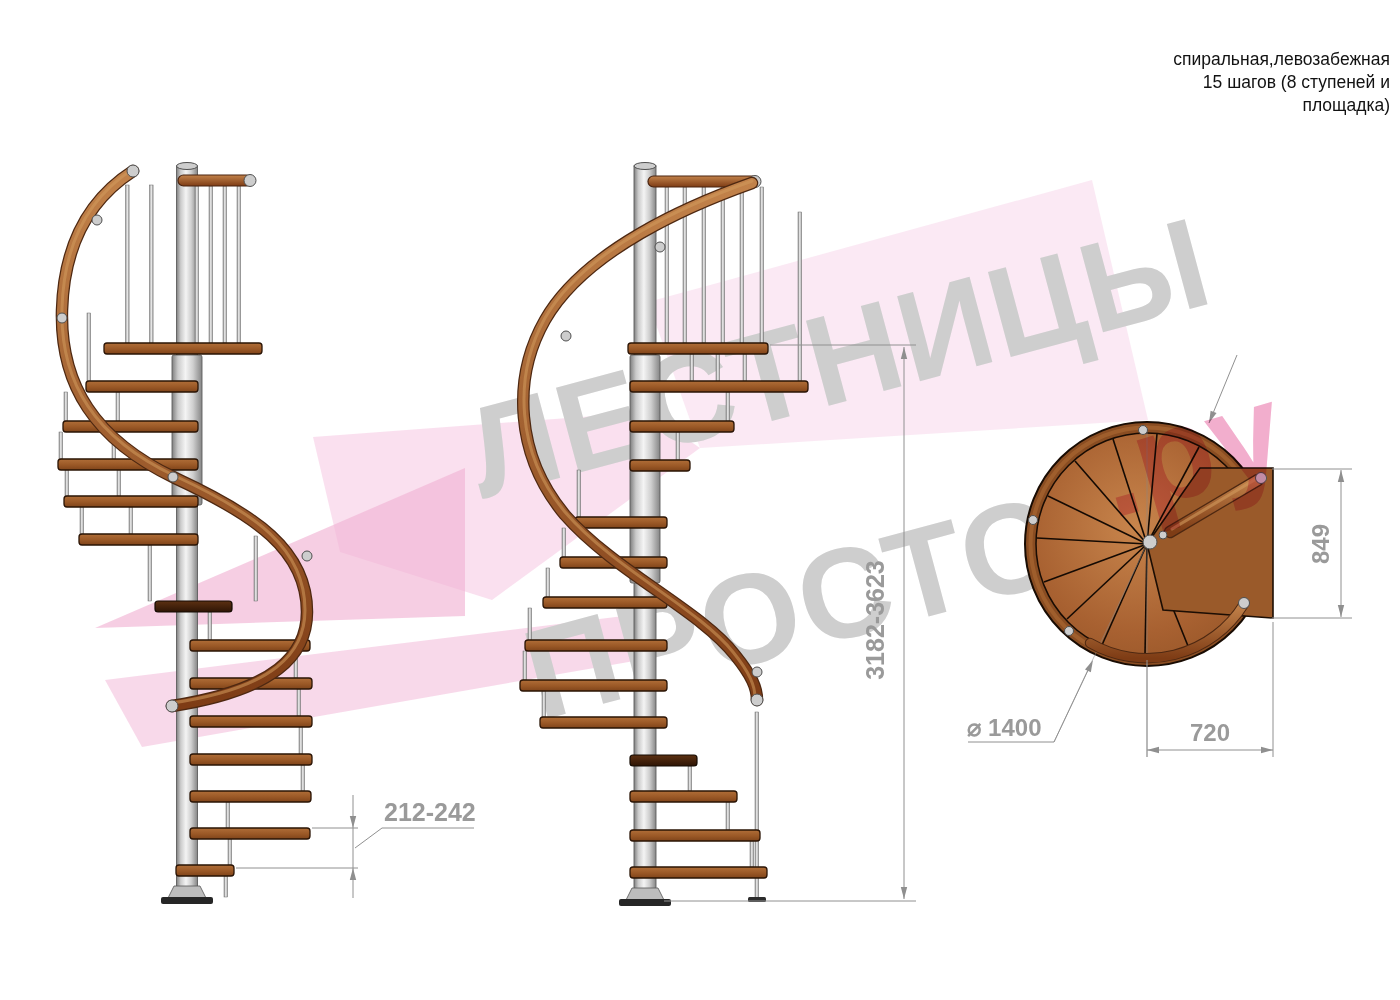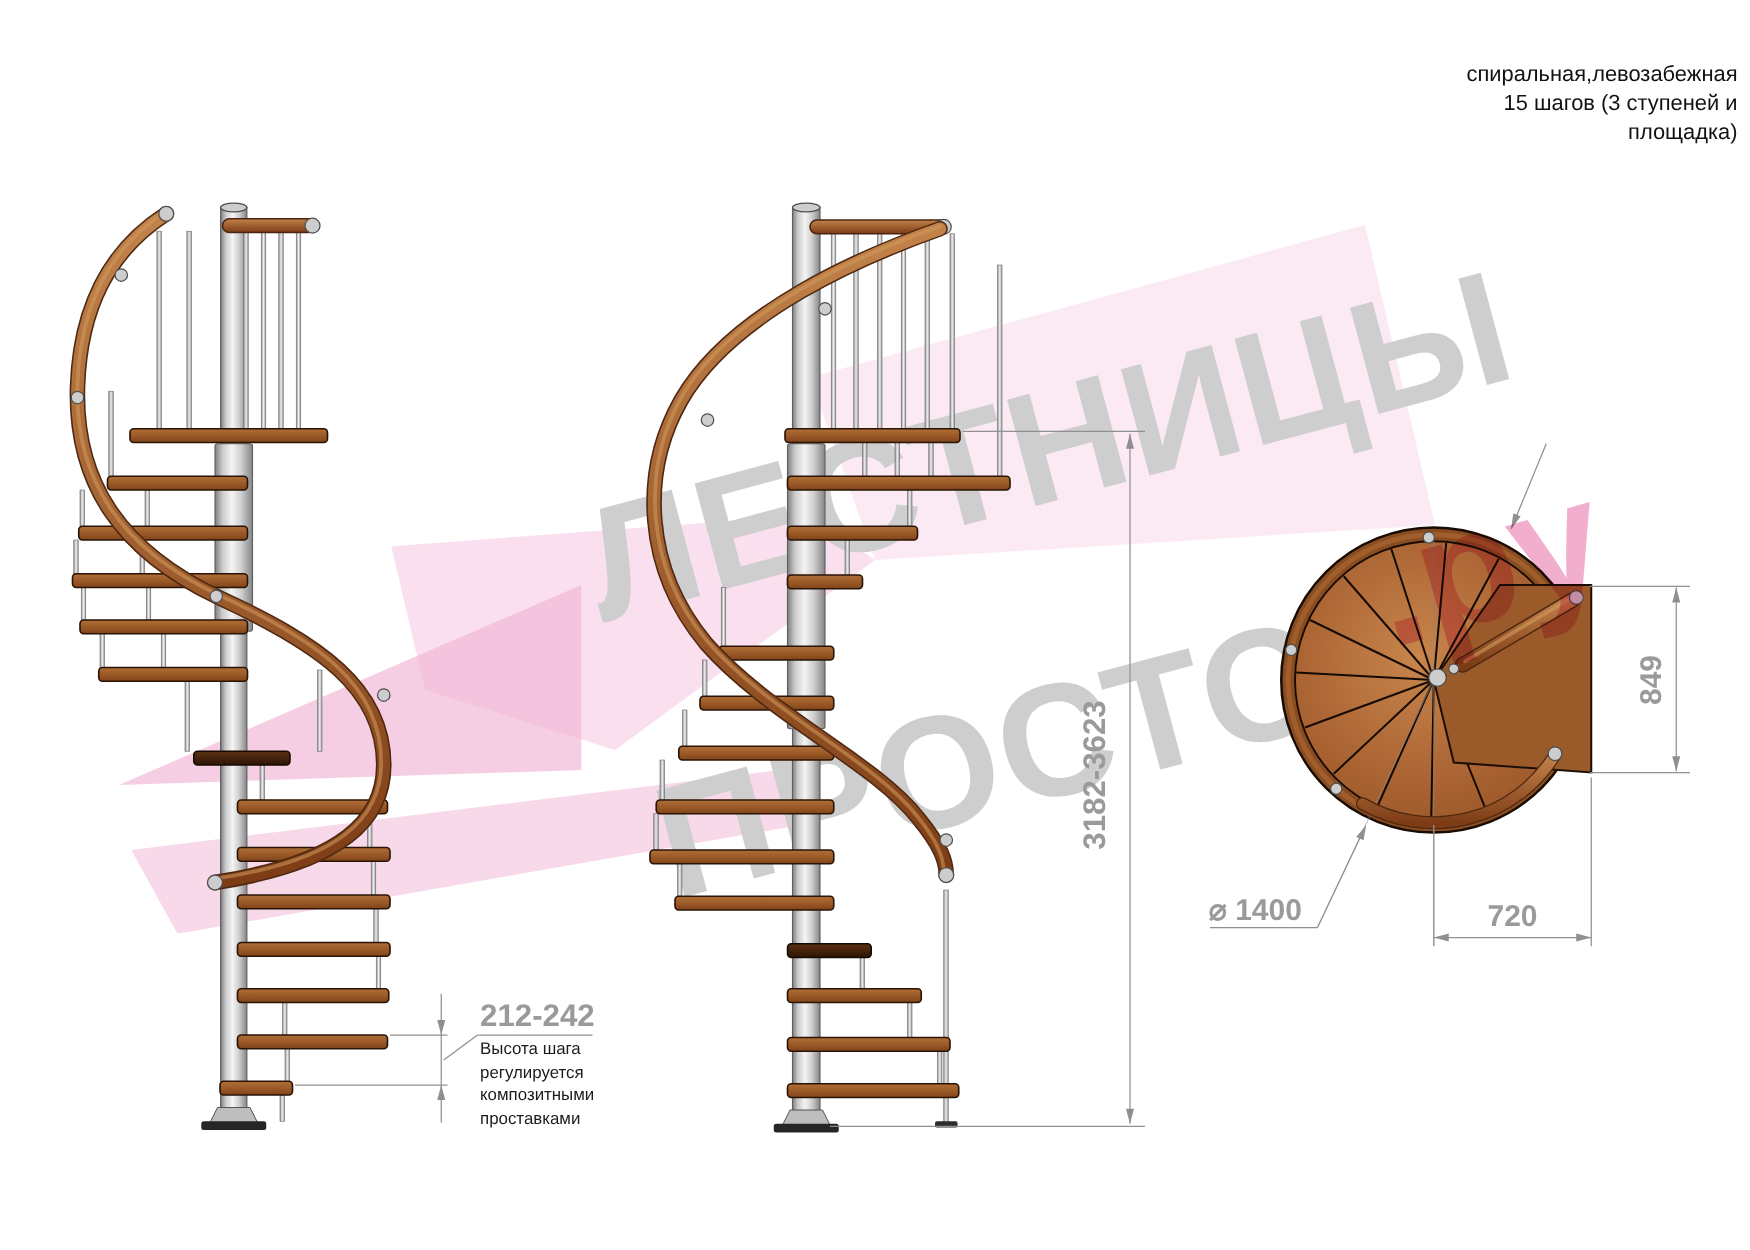--- a/index.html
+++ b/index.html
@@ -282,21 +282,17 @@
       <text class="dimt" x="884" y="620" font-size="25" text-anchor="middle" transform="rotate(-90 884 620)">3182-3623</text>
       <text class="dimt" x="1329" y="544" font-size="24" text-anchor="middle" transform="rotate(-90 1329 544)">849</text>
       <text class="dimt" x="1210" y="741" font-size="24" text-anchor="middle">720</text>
       <text class="dimt" x="967" y="736" font-size="24">⌀ 1400</text>
     </g>
   </svg>
 
   <div class="wm3">.ру</div>
 
   <div class="title">спиральная,левозабежная
-15 шагов (3 ступеней и
+15 шагов (8 ступеней и
 площадка)</div>
 
-  <div class="note">Высота шага
-регулируется
-композитными
-проставками</div>
 
 </div>
 
 </body></html>

